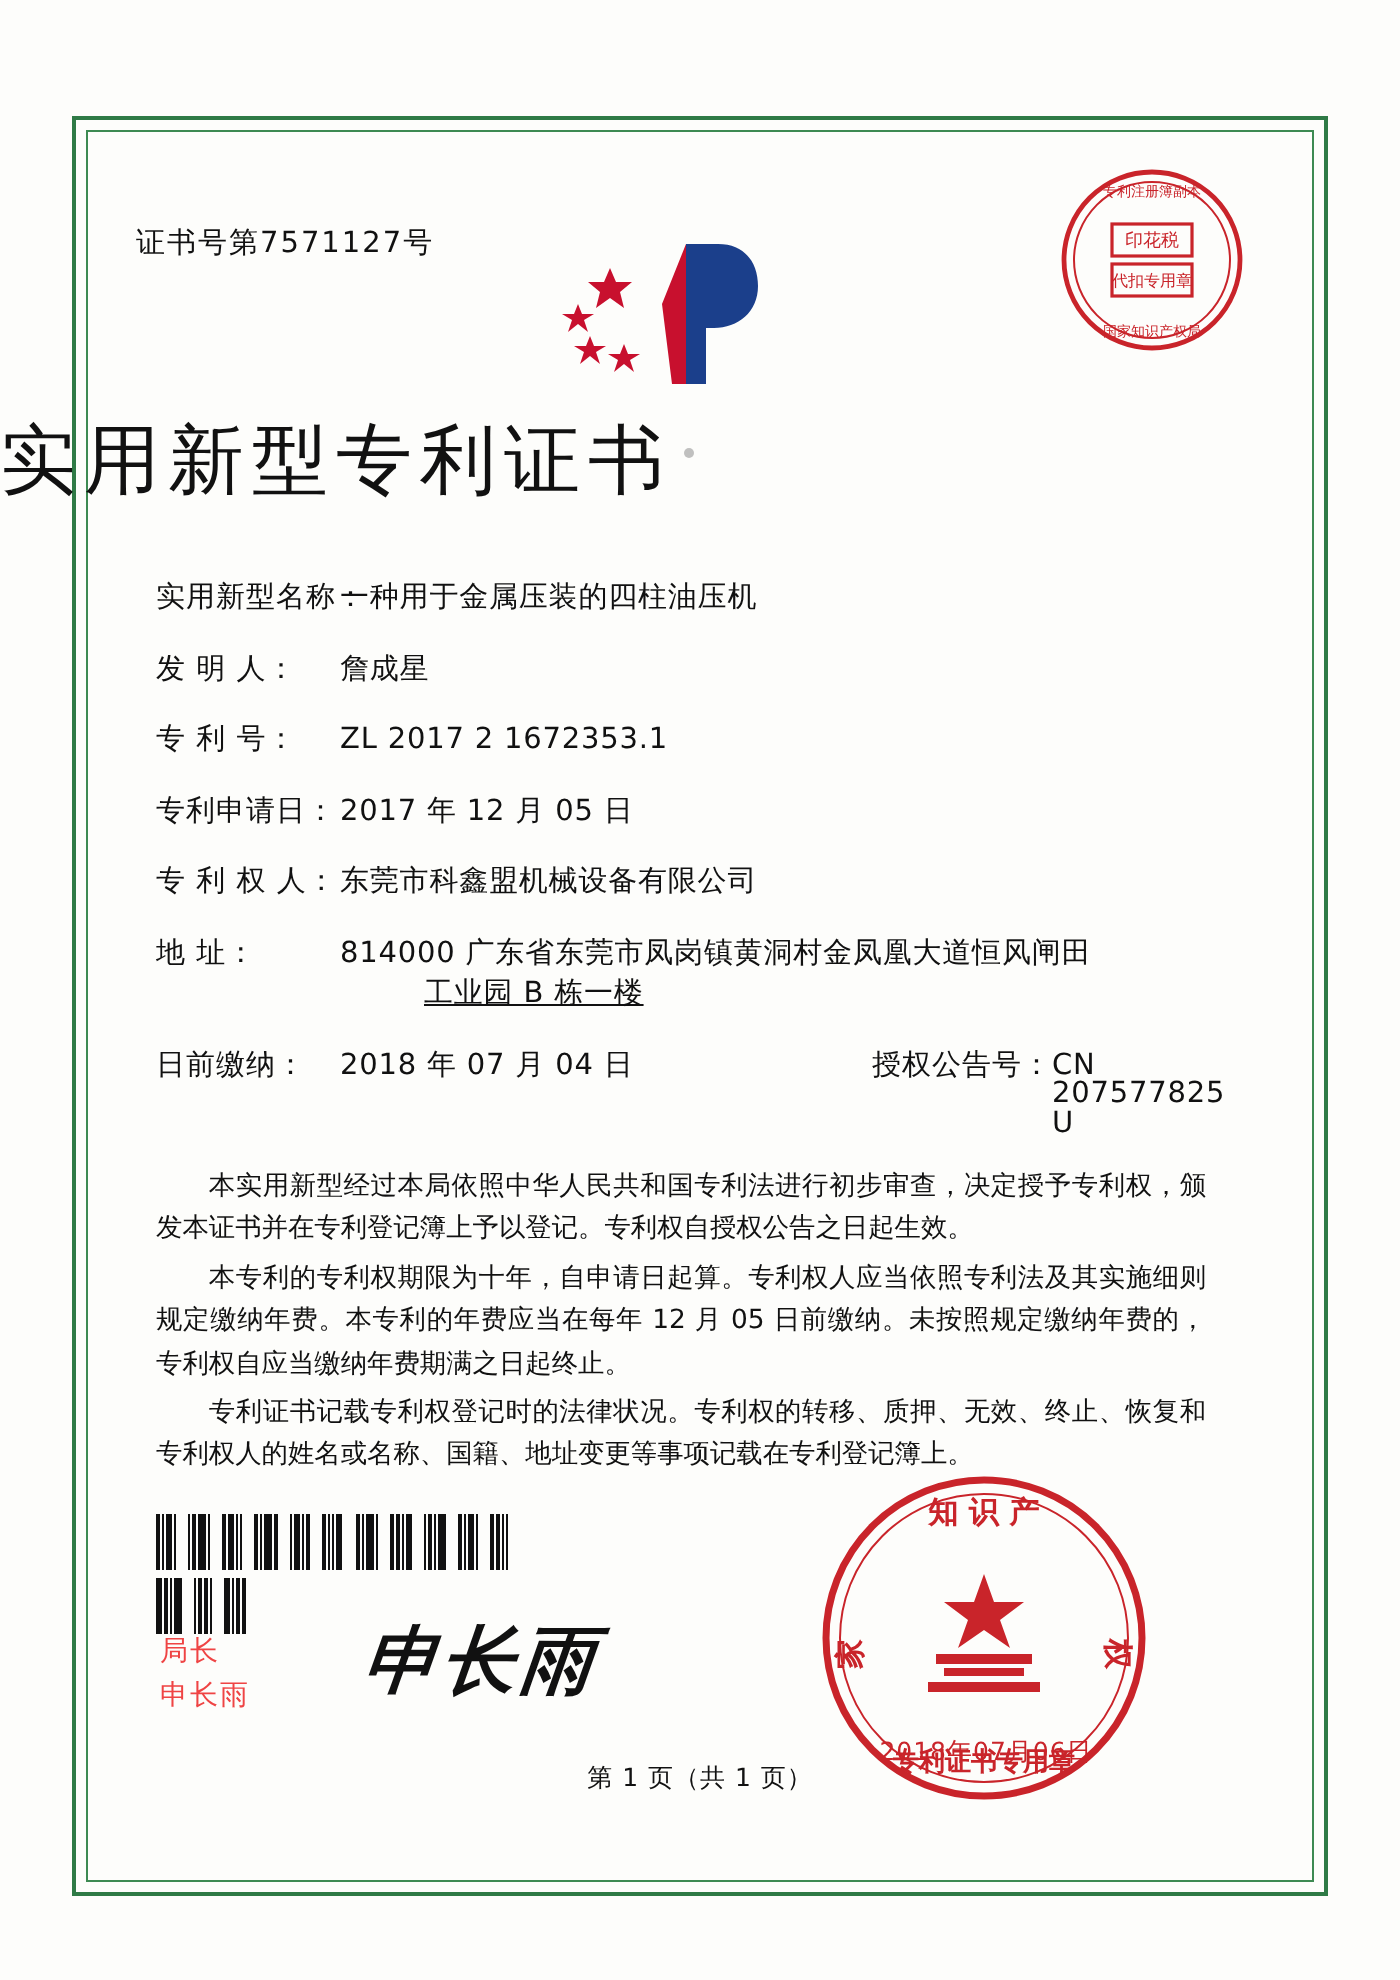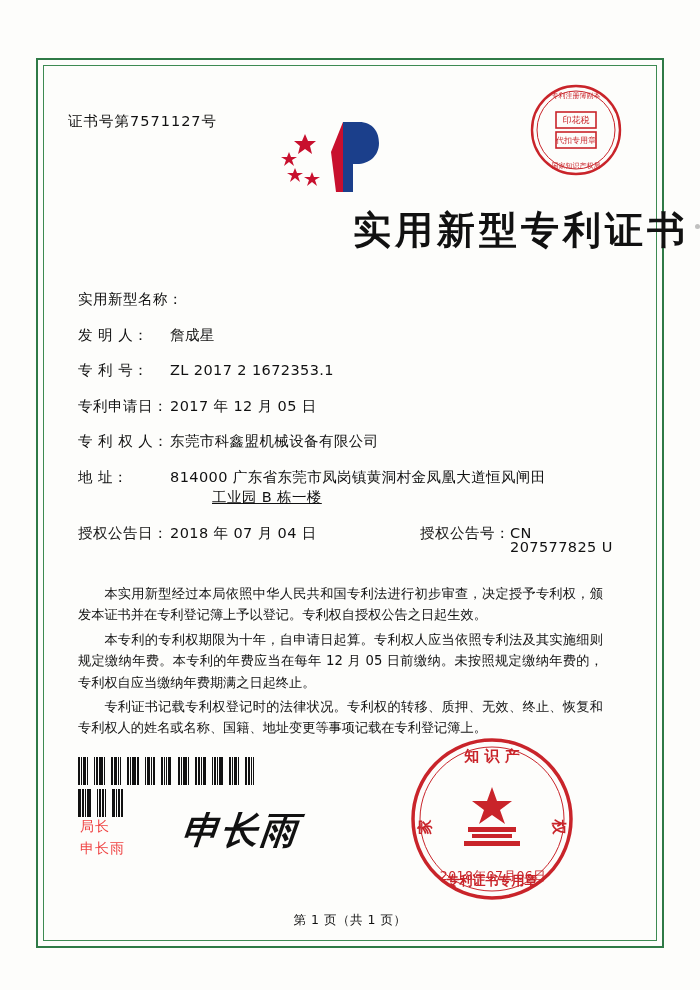--- a/index.html
+++ b/index.html
@@ -62,23 +62,23 @@
     position: absolute;
     left: 528px; top: 82px;
     width: 96px; height: 96px;
   }
 
   
   .main-title {
     position: absolute;
     left: 0; top: 205px;
     width: 700px;
-    text-align: right;
+    text-align: left;
     font-family: "DejaVu Serif", "Liberation Serif", serif;
-    font-weight: bold;
+    font-weight: normal;
     font-size: 38px;
     letter-spacing: 4px;
     color: #111;
   }
   .title-dot {
     display: inline-block;
     width: 5px; height: 5px;
     border-radius: 50%;
     background: #8e8e8e;
     vertical-align: super;
@@ -116,20 +116,21 @@
     margin-left: 42px;
     text-decoration: underline;
   }
   .field-row.two-col .field-value {
     flex: 0 0 250px;
   }
   .col2-label {
     flex: 0 0 88px;
     white-space: nowrap;
     letter-spacing: 0.5px;
+    margin-left: 16px;
   }
   .col2-value {
     flex: 1;
     letter-spacing: 0.4px;
   }
 
   
   .body-text {
     position: absolute;
     left: 78px; top: 583px;
@@ -191,21 +192,21 @@
     width: 150px;
     text-align: center;
     color: #c9242a;
     font-size: 12.5px;
     letter-spacing: .5px;
   }
 
   
   .footer {
     position: absolute;
-    left: 0; top: 912px;
+    left: 0; top: 881px;
     width: 700px;
     text-align: center;
     font-size: 12.5px;
     color: #111;
     letter-spacing: .5px;
   }
 </style>
 </head>
 <body>
 
@@ -241,20 +242,21 @@
   </div>
 
   <div class="main-title">
     <span>实用新型专利证书</span><span class="title-dot"></span>
   </div>
 
   <div class="fields">
 
     <div class="field-row">
       <div class="field-label">实用新型名称：</div>
+      <div class="field-value">一种用于金属压装的四柱油压机</div>
     </div>
 
     <div class="field-row">
       <div class="field-label">发  明  人：</div>
       <div class="field-value">詹成星</div>
     </div>
 
     <div class="field-row">
       <div class="field-label">专  利  号：</div>
       <div class="field-value">ZL 2017 2 1672353.1</div>
@@ -272,21 +274,21 @@
 
     <div class="field-row">
       <div class="field-label">地        址：</div>
       <div class="field-value">
         <span>814000  广东省东莞市凤岗镇黄洞村金凤凰大道恒风闸田</span>
         <span class="line2">工业园 B 栋一楼</span>
       </div>
     </div>
 
     <div class="field-row two-col">
-      <div class="field-label">授权公告日：</div>
+      <div class="field-label">日前缴纳：</div>
       <div class="field-value">2018 年 07 月 04 日</div>
       <div class="col2-label">授权公告号：</div>
       <div class="col2-value">CN 207577825 U</div>
     </div>
 
   </div>
 
   <div class="body-text">
     <p>本实用新型经过本局依照中华人民共和国专利法进行初步审查，决定授予专利权，颁发本证书并在专利登记簿上予以登记。专利权自授权公告之日起生效。</p>
     <p>本专利的专利权期限为十年，自申请日起算。专利权人应当依照专利法及其实施细则规定缴纳年费。本专利的年费应当在每年 12 月 05 日前缴纳。未按照规定缴纳年费的，专利权自应当缴纳年费期满之日起终止。</p>

